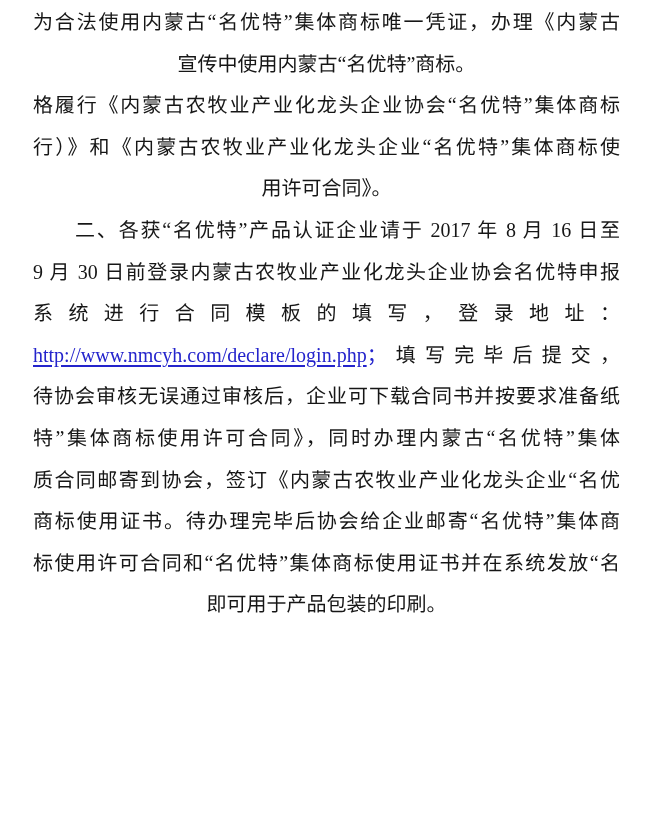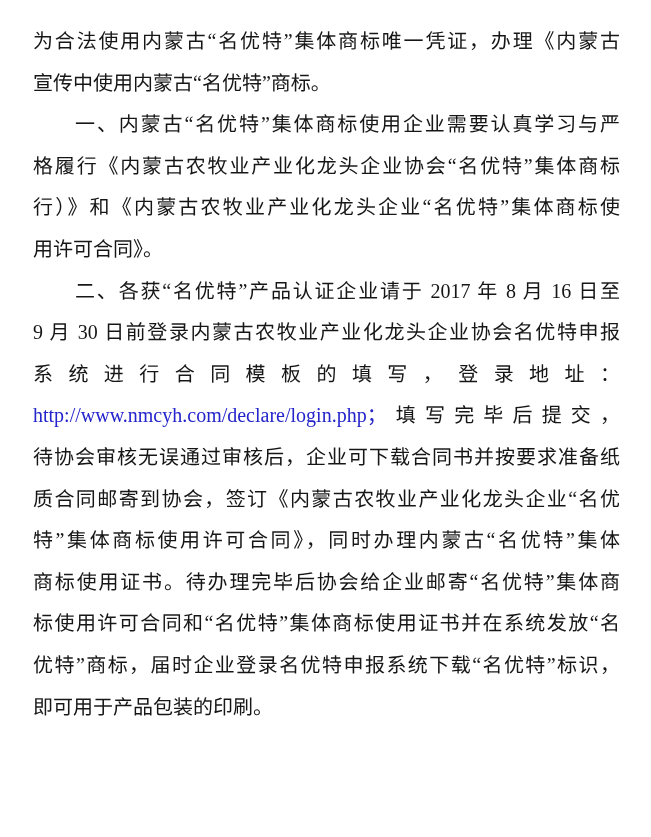--- a/index.html
+++ b/index.html
@@ -15,66 +15,65 @@
   .page {
     position: relative;
     width: 651px;
     height: 837px;
     background: #ffffff;
     overflow: hidden;
   }
   .doc {
     position: absolute;
     left: 33px;
-    top: 21px;
+    top: 2px;
     width: 587px;
     color: #161616;
   }
   .line {
     font-size: 20px;
     line-height: 41.6px;
     height: 41.6px;
     overflow: hidden;
-    text-align: left;
+    text-align: center;
     word-break: break-all;
   }
   .line.j {
     text-align: justify;
     text-align-last: justify;
     text-justify: inter-character;
   }
   .line.ind {
     padding-left: 42px;
   }
   .lnk {
     color: var(--link-color, #2424cc);
+    text-decoration: underline;
     text-underline-offset: 3px;
     cursor: pointer;
   }
   .lnkp {
     color: var(--link-color, #2424cc);
     text-decoration: none;
   }
 </style>
 </head>
 <body style="background: rgb(255, 255, 255);">
 
 <div class="page">
   <div class="doc" id="doc" style="color: rgb(22, 22, 22);">
       <div class="line j"><span>为合法使用内蒙古“名优特”集体商标唯一凭证，办理《内蒙古</span></div>
       <div class="line"><span>宣传中使用内蒙古“名优特”商标。</span></div>
-      <div class="line j ind"><span>一、内蒙古“名优特”集体商标使用企业需要认真学习与严</span></div>
       <div class="line j"><span>格履行《内蒙古农牧业产业化龙头企业协会“名优特”集体商标</span></div>
       <div class="line j"><span>行）》和《内蒙古农牧业产业化龙头企业“名优特”集体商标使</span></div>
       <div class="line"><span>用许可合同》。</span></div>
       <div class="line j ind"><span>二、各获“名优特”产品认证企业请于 2017 年 8 月 16 日至</span></div>
       <div class="line j"><span>9 月 30 日前登录内蒙古农牧业产业化龙头企业协会名优特申报</span></div>
       <div class="line j"><span>系统进行合同模板的填写，登录地址：</span></div>
       <div class="line j"><span class="lnk">http://www.nmcyh.com/declare/login.php</span><span class="lnkp">；</span><span>填写完毕后提交，</span></div>
       <div class="line j"><span>待协会审核无误通过审核后，企业可下载合同书并按要求准备纸</span></div>
+      <div class="line j"><span>特”集体商标使用许可合同》，同时办理内蒙古“名优特”集体</span></div>
       <div class="line j"><span>质合同邮寄到协会，签订《内蒙古农牧业产业化龙头企业“名优</span></div>
-      <div class="line j"><span>特”集体商标使用许可合同》，同时办理内蒙古“名优特”集体</span></div>
       <div class="line j"><span>商标使用证书。待办理完毕后协会给企业邮寄“名优特”集体商</span></div>
       <div class="line j"><span>标使用许可合同和“名优特”集体商标使用证书并在系统发放“名</span></div>
-      <div class="line j"><span>优特”商标，届时企业登录名优特申报系统下载“名优特”标识，</span></div>
       <div class="line"><span>即可用于产品包装的印刷。</span></div>
     </div>
 </div>
 
 </body></html>

